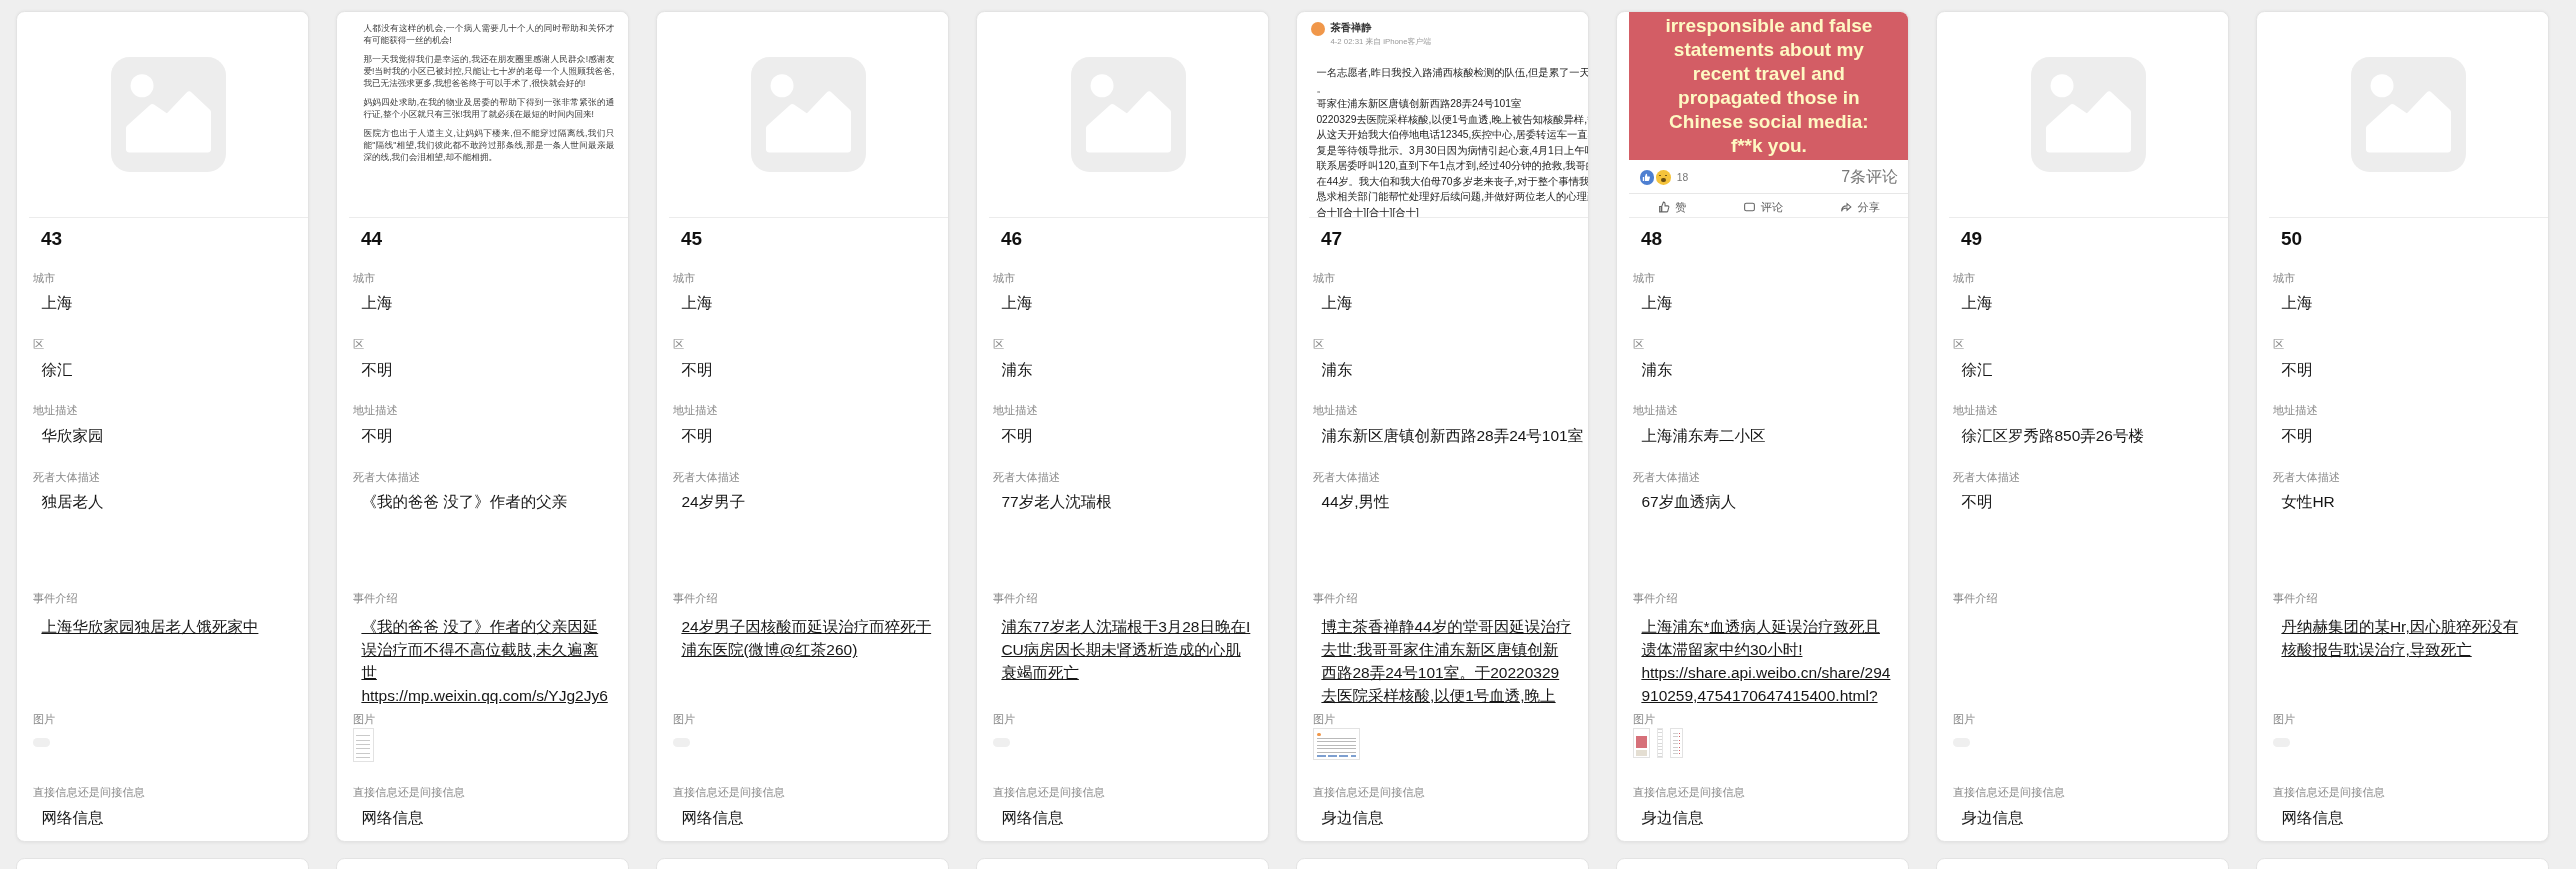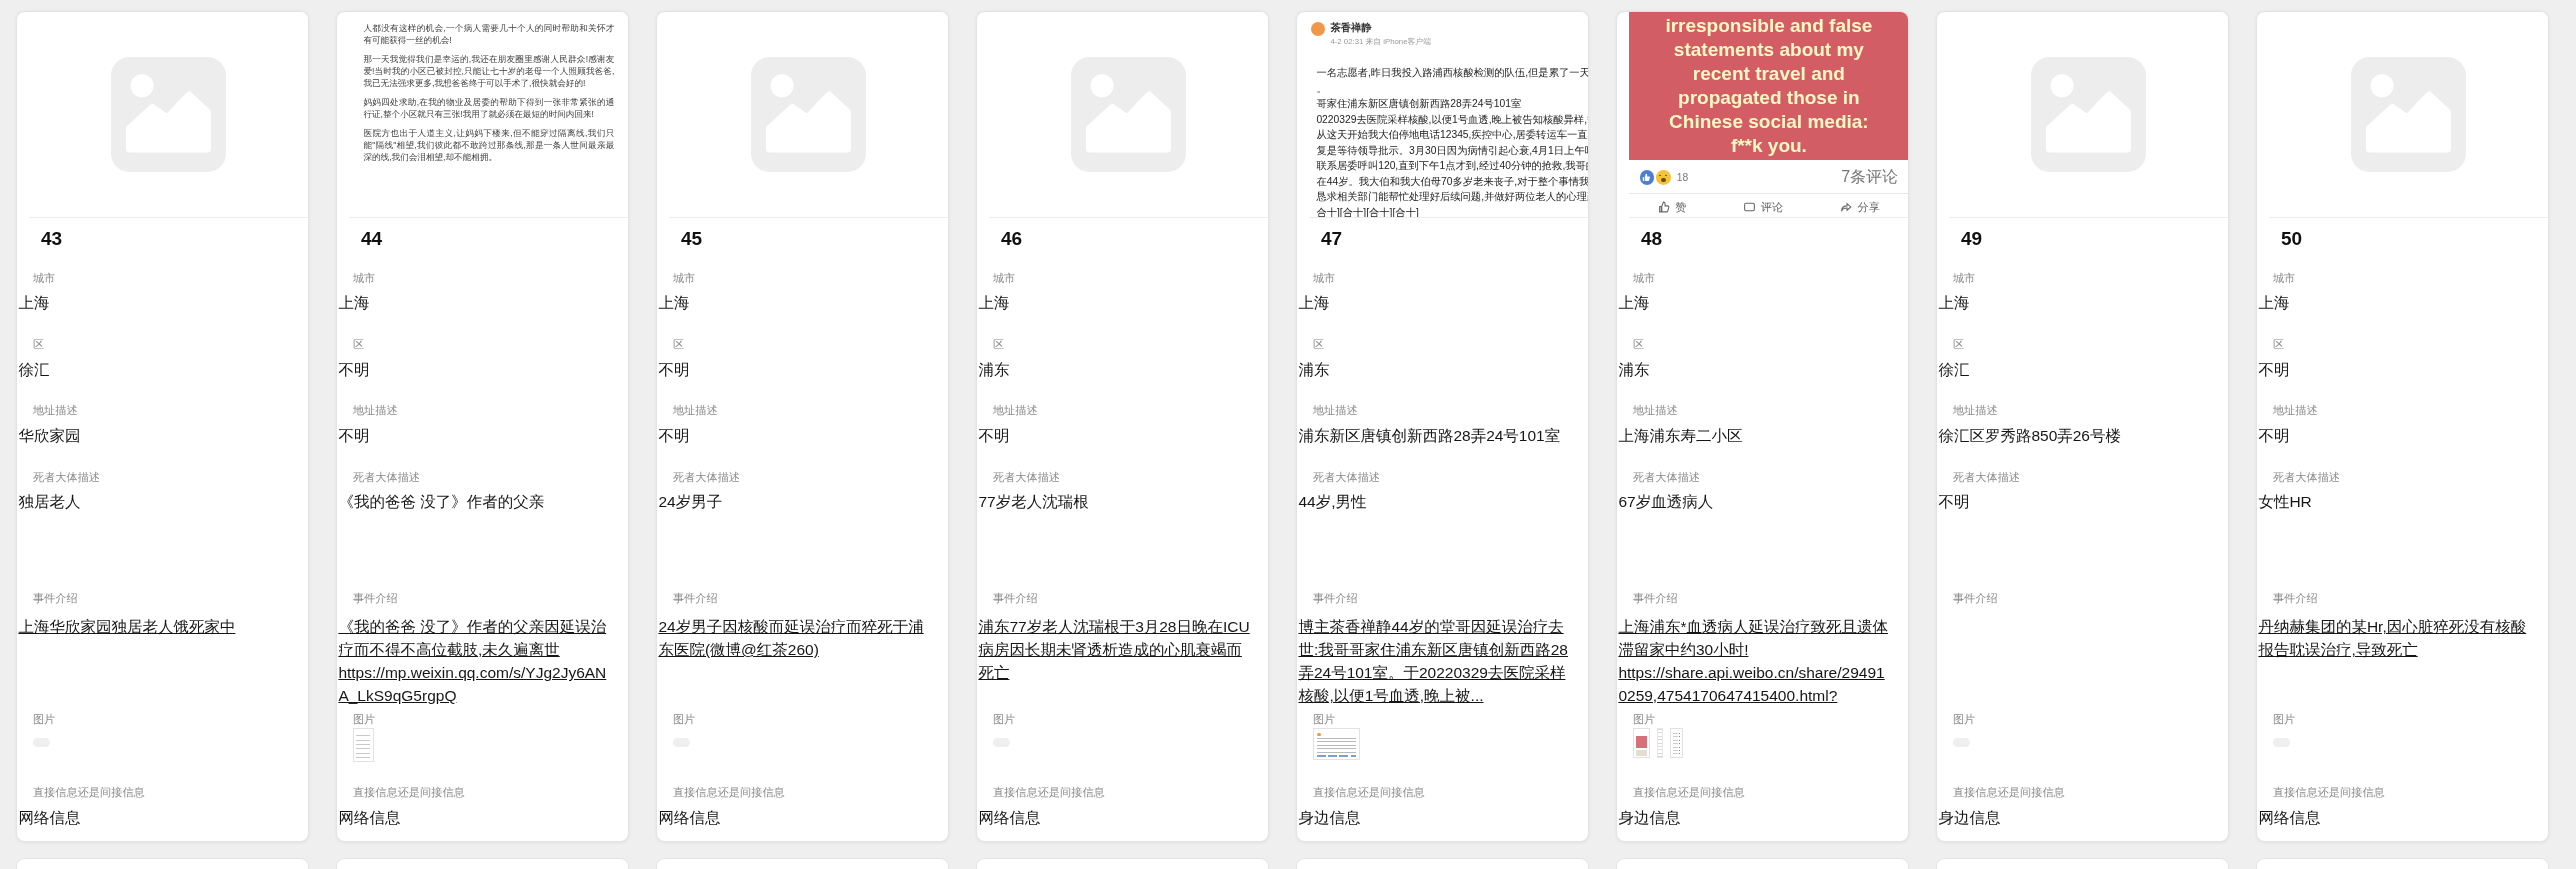--- a/index.html
+++ b/index.html
@@ -43,21 +43,21 @@
   .fb-wow::after { content:""; position:absolute; left:5.2px; top:7.8px; width:4.3px; height:4.3px; border-radius:50%; background:#6b4e12; }
   .fb-count { font-size:10.3px; color:#777; margin-left:4.3px; }
   .fb-comments { font-size:16px; color:#777; margin-left:auto; }
   .fb-actions { display:flex; justify-content:space-around; border-top:0.9px solid #e7e7e7; padding-top:6px; }
   .fb-action { display:flex; align-items:center; gap:4.3px; font-size:11.2px; color:#666; }
   .fb-action svg { display:block; }
 
   
   .num { position:absolute; left:15.5px; top:216px; font-size:19px; font-weight:bold; color:#111;margin-left:8px; }
   .lbl { position:absolute; left:15.5px; right:15.5px; font-size:11.2px; color:#8a8a8a; }
-  .val { position:absolute; left:1px; right:15.5px; font-size:15.5px; color:#161616; line-height:23px; }
+  .val { position:absolute; left:24px; right:15.5px; font-size:15.5px; color:#161616; line-height:23px; }
   .l-city{top:259px} .v-city{top:279px}
   .l-district{top:325px} .v-district{top:346px}
   .l-address{top:391px} .v-address{top:412px; white-space:nowrap;}
   .l-deceased{top:458px} .v-deceased{top:478px}
   .l-event{top:579px} .v-event{top:603px; max-height:95px; overflow:hidden; white-space:pre-wrap; word-break:break-all;text-decoration:underline;}
   .l-image{top:700px}
   .thumbs{position:absolute; left:15.5px; right:15.5px; top:716px; height:45px; display:flex; gap:7px; align-items:flex-start;}
   .l-direct{top:773px} .v-direct{top:794px}
 
   

